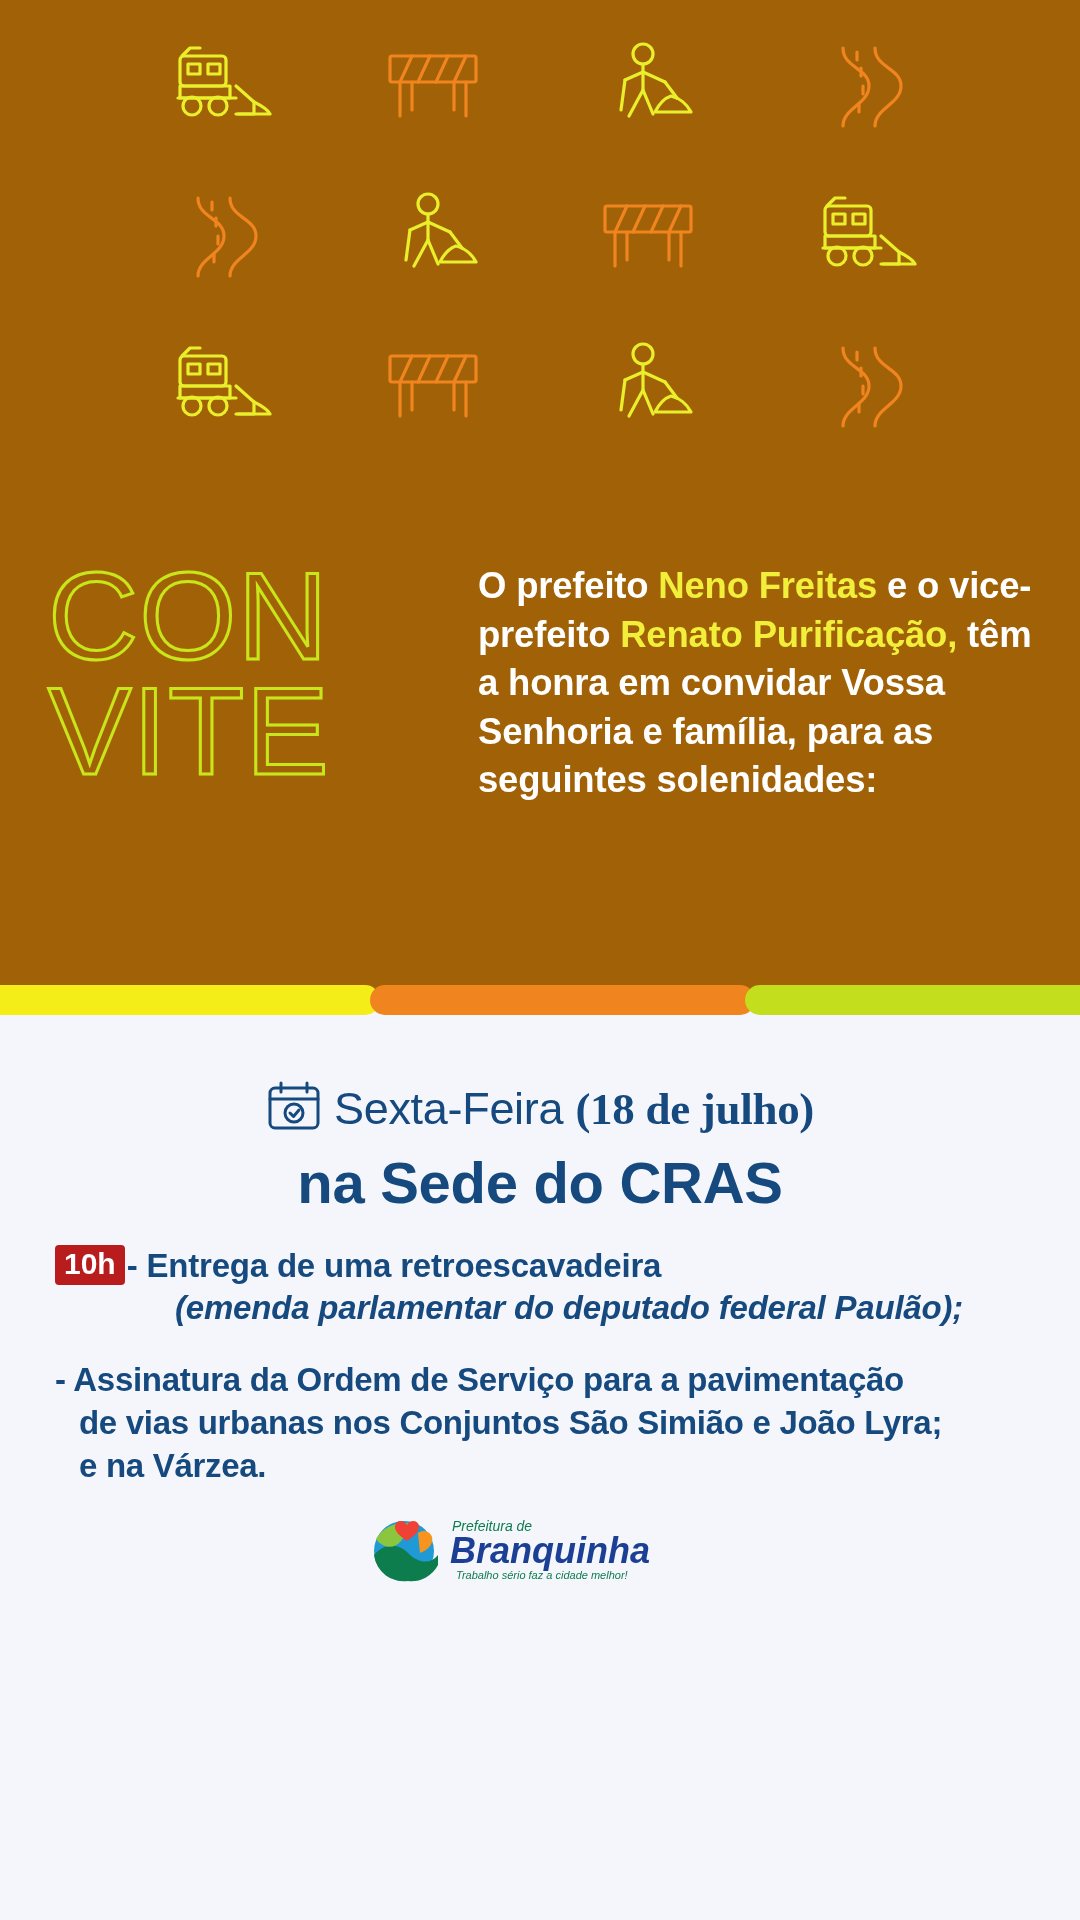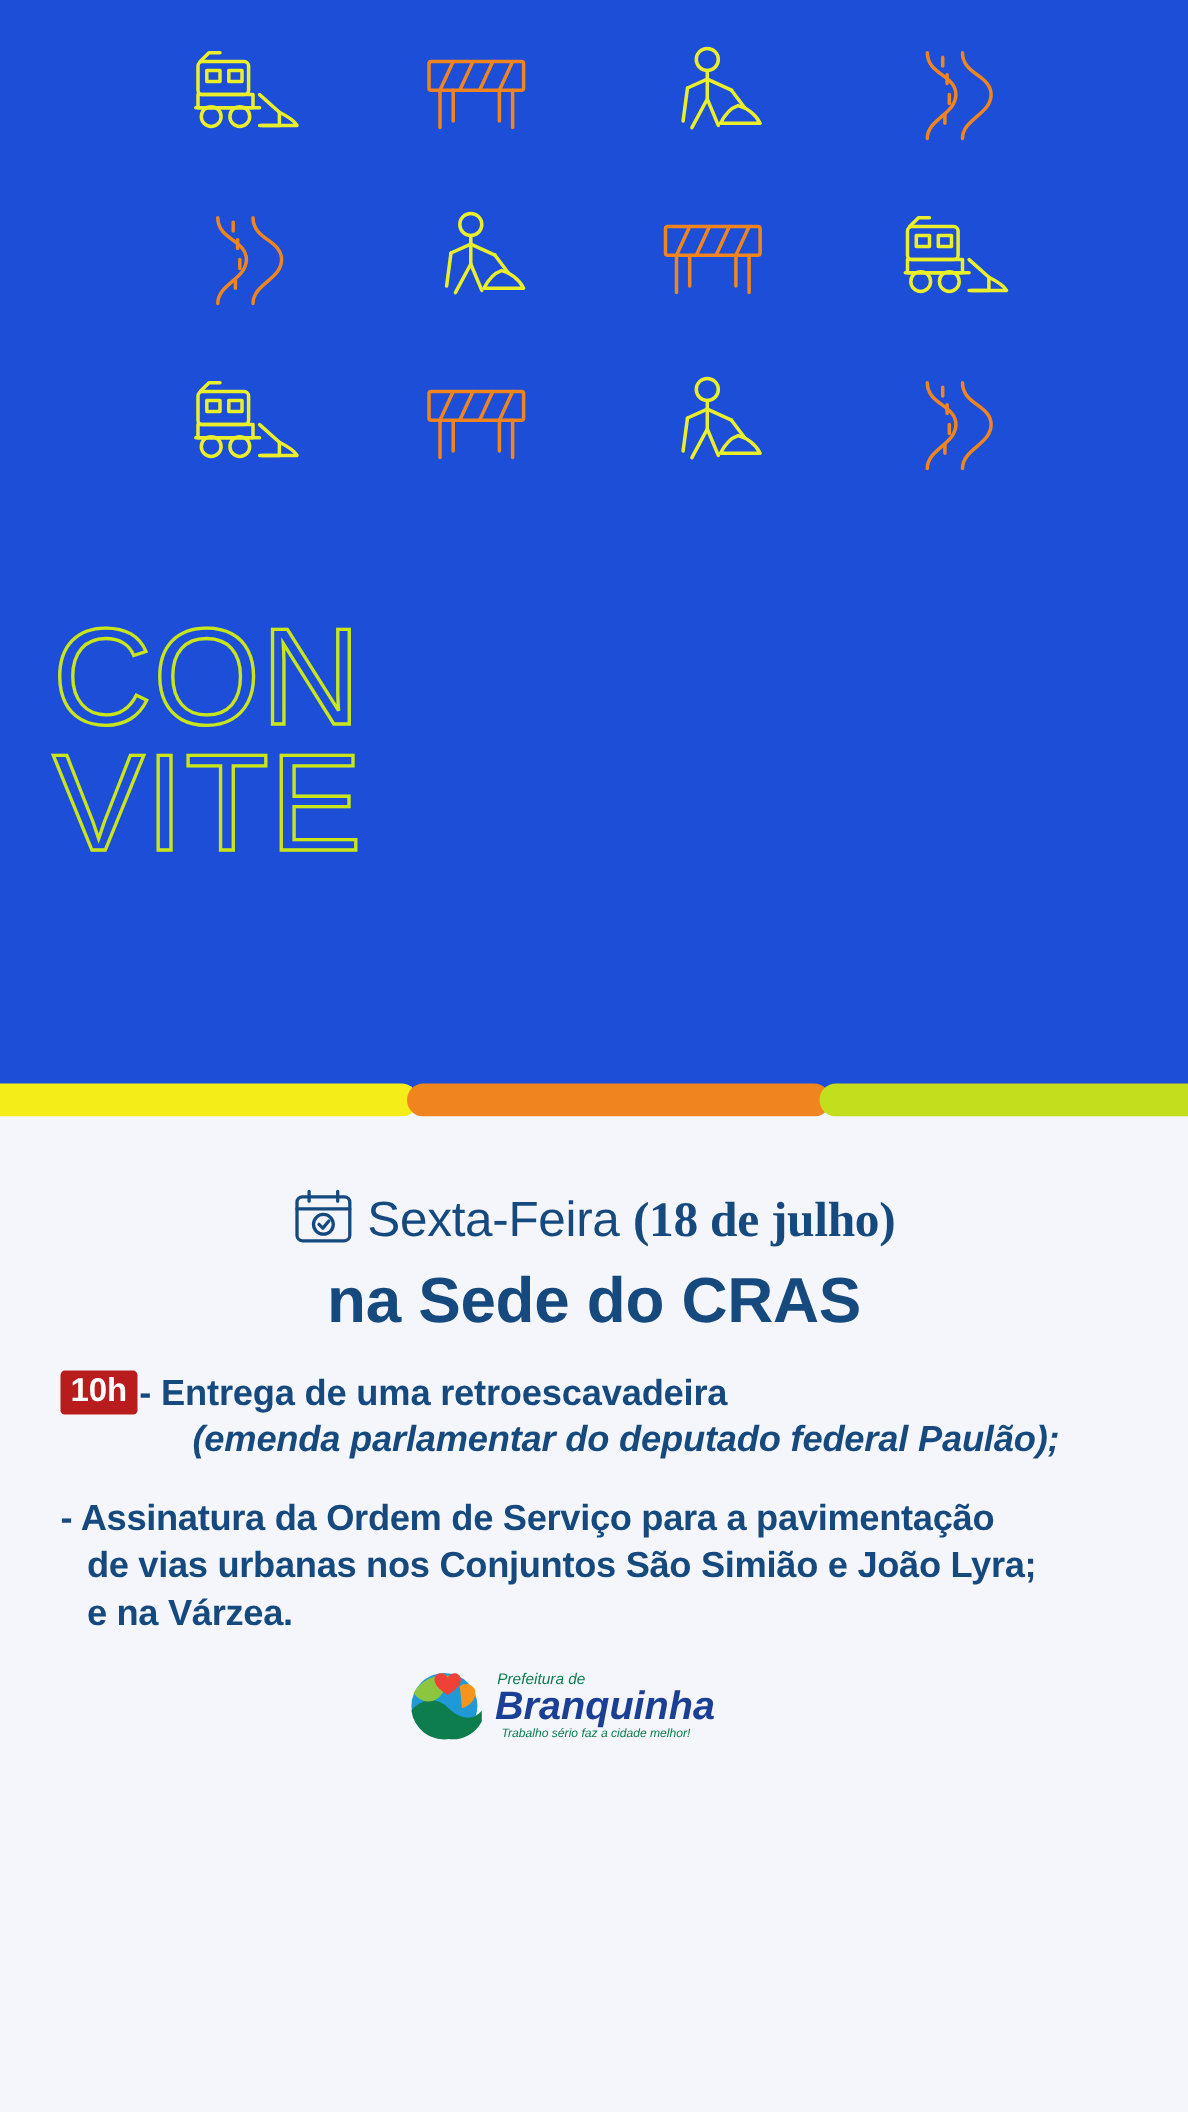--- a/index.html
+++ b/index.html
@@ -16,21 +16,21 @@
     height: 1920px;
     background: #f4f6fb;
   }
 
   
   .top-panel {
     position: absolute;
     left: 0; top: 0;
     width: 1080px;
     height: 1000px;
-    background: #1d4ed8;
+    background: #a16207;
   }
 
   .icon-grid {
     position: absolute;
     left: 110px;
     top: 10px;
     width: 860px;
     height: 450px;
     display: grid;
     grid-template-columns: repeat(4, 1fr);
@@ -312,20 +312,23 @@
         </svg>
       </div>
 
     </div>
 
     <div class="convite">
       <span class="l1">CON</span>
       <span class="l2">VITE</span>
     </div>
 
+    <div class="invite-text">
+      <span>O prefeito </span><span class="hl">Neno Freitas</span><span> e o vice-prefeito </span><span class="hl">Renato Purificação,</span><span> têm a honra em convidar Vossa Senhoria e família, para as seguintes solenidades:</span>
+    </div>
   </div>
 
   <div class="bar">
     <div class="seg1"></div>
     <div class="seg2"></div>
     <div class="seg3"></div>
   </div>
 
   <div class="bottom">
 

